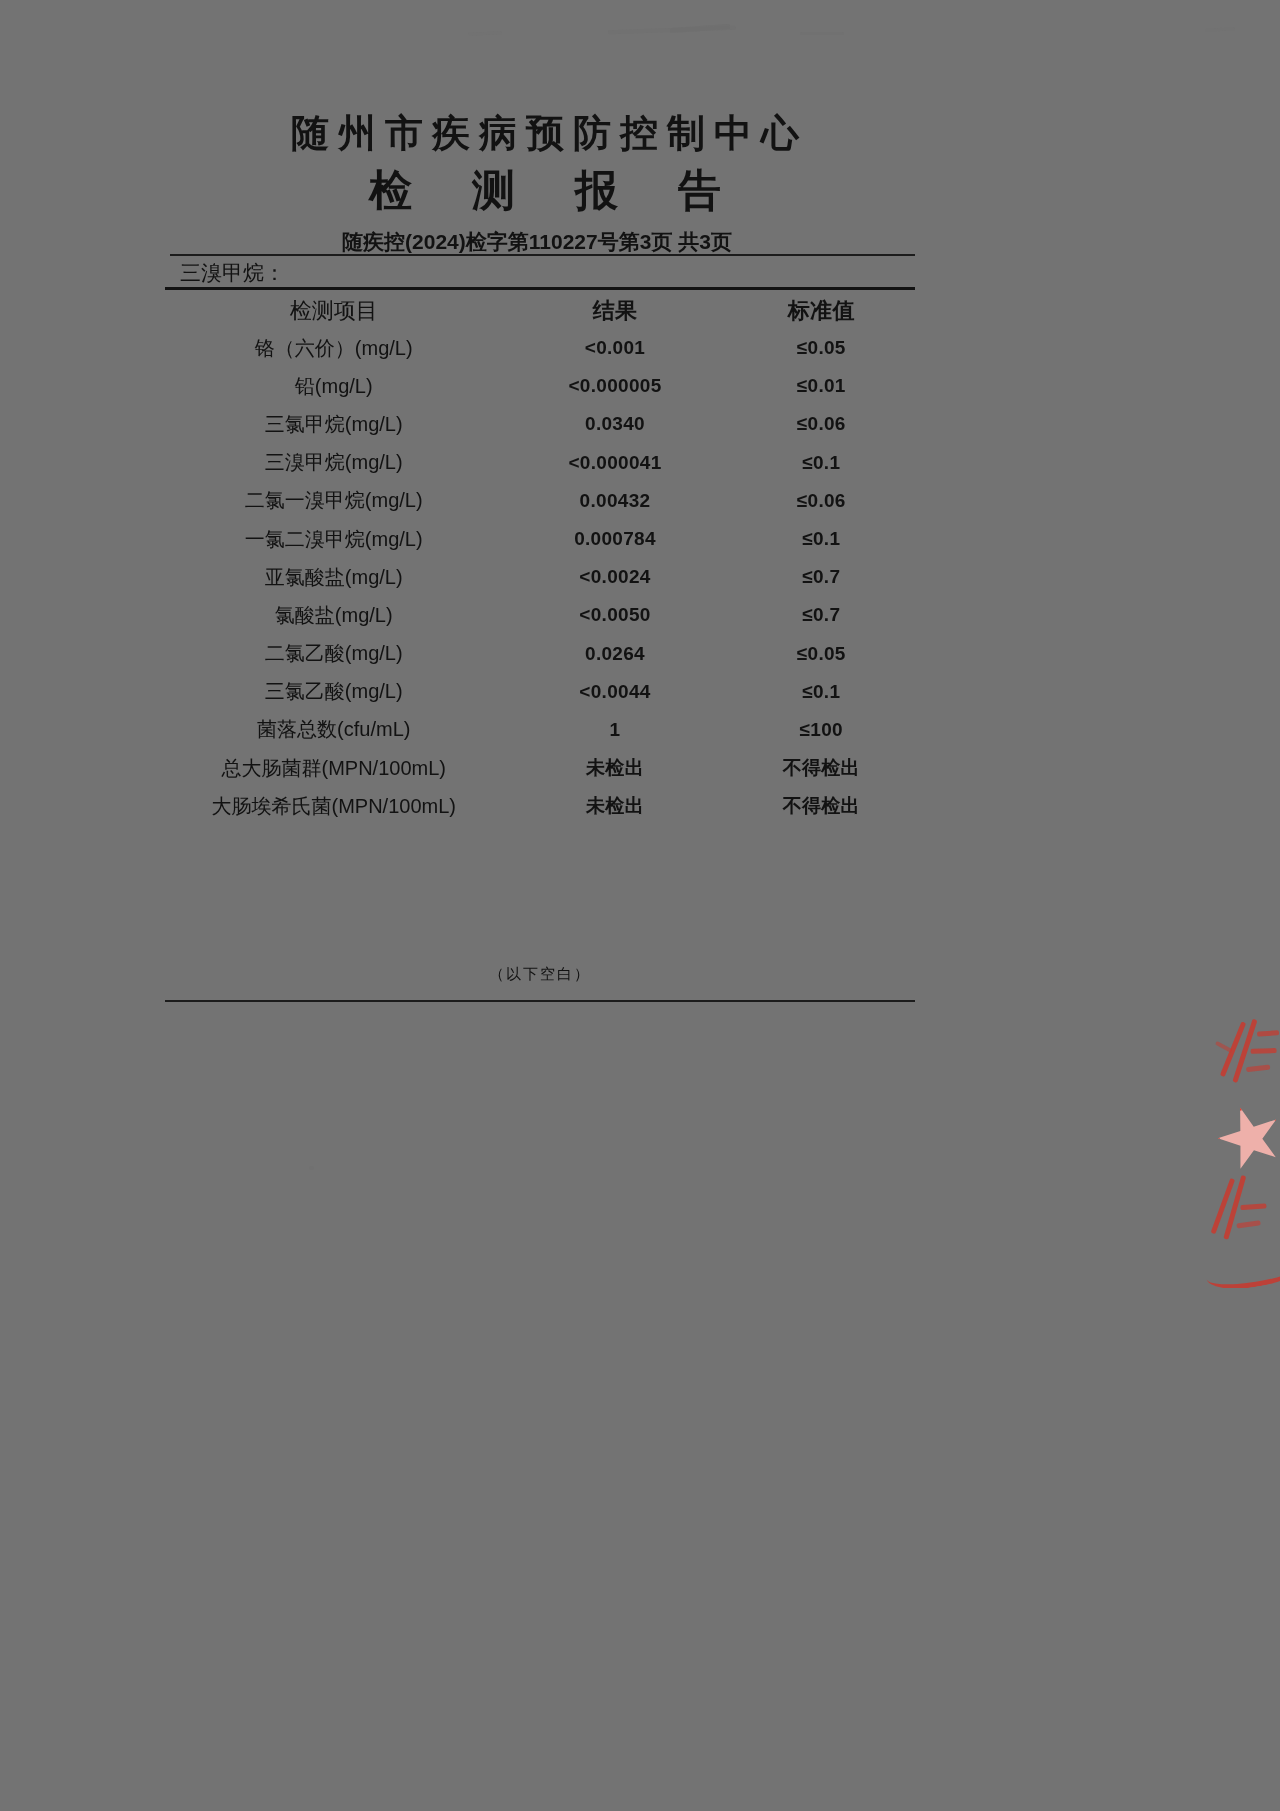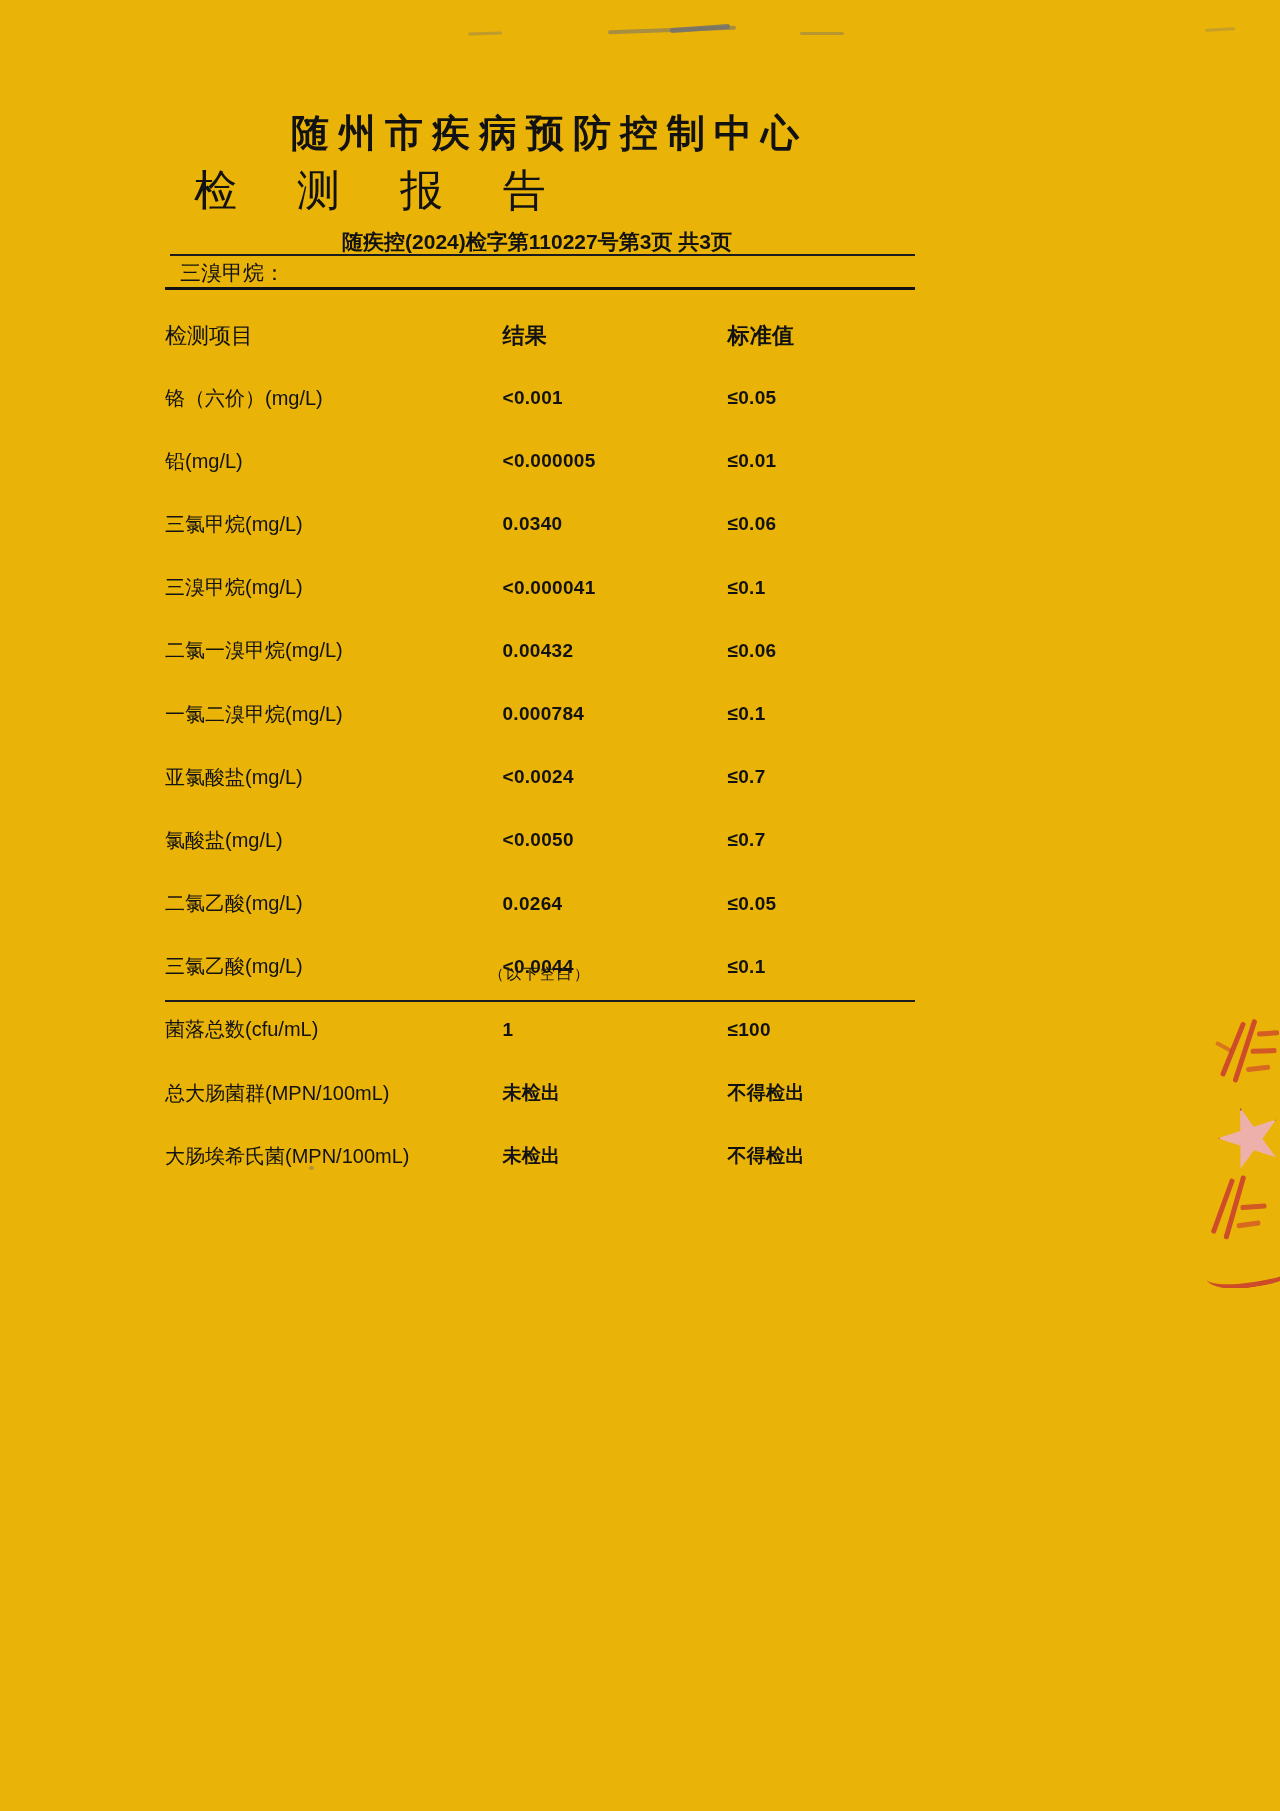--- a/index.html
+++ b/index.html
@@ -1,59 +1,59 @@
 <!DOCTYPE html>
 <html><head>
 <meta charset="utf-8">
 <style>
   html,body { margin:0; padding:0; background:#ffffff; }
   .page {
     position:relative; width:1280px; height:1811px;
-    background:#eab308; overflow:hidden;
+    background:#737373; overflow:hidden;
     font-family:"Liberation Sans", sans-serif; color:#121212;
   }
   
   .artifact { position:absolute; background:#6f6f6f; opacity:.55; border-radius:2px; }
   .a1 { left:468px; top:32px; width:34px; height:3px; transform:rotate(-2deg); opacity:.35;}
   .a2 { left:608px; top:28px; width:128px; height:4px; transform:rotate(-2deg);}
   .a3 { left:670px; top:26px; width:60px; height:5px; transform:rotate(-4deg); opacity:.8;}
   .a4 { left:800px; top:32px; width:44px; height:3px; opacity:.4;}
   .a5 { left:1205px; top:28px; width:30px; height:3px; transform:rotate(-3deg); opacity:.3;}
   .a6 { left:309px; top:1166px; width:5px; height:4px; border-radius:50%; opacity:.5;}
 
   .org-name {
     position:absolute; top:108px; left:170px; width:750px;
     text-align:center; font-size:38px; font-weight:700;
     letter-spacing:9px; padding-left:9px; box-sizing:border-box;
     font-family:"Liberation Serif", serif;
   }
   .report-title {
     position:absolute; top:162px; left:170px; width:750px;
-    text-align:left; font-size:43px; font-weight:400;
+    text-align:center; font-size:43px; font-weight:700;
     letter-spacing:24px; padding-left:24px; box-sizing:border-box;
   }
   .meta-row {
     position:absolute; top:228px; left:182px; width:710px;
     display:flex; justify-content:center; align-items:baseline;
     font-size:21px;
   }
   .report-no { font-weight:600; }
   .page-info { font-weight:700; }
 
   .rule { position:absolute; left:170px; width:745px; background:#1c1c1c; }
   .rule-1 { top:254px; height:2px; }
   .rule-2 { top:287px; left:165px; width:750px; height:3px; background:#121212; }
   .rule-3 { top:1000px; left:165px; width:750px; height:2px; }
 
   .section-label { position:absolute; top:259px; left:180px; font-size:21px; }
 
   .results-table { position:absolute; top:293px; left:165px; width:750px; }
   .thead, .trow {
     display:grid; grid-template-columns:45% 30% 25%;
-    align-items:center; text-align:left;margin-top:25px;
+    align-items:center; text-align:center;
   }
   .thead { height:36px; font-size:22px; font-weight:700; }
   .trow { height:38.2px; font-size:20px; }
   .cell.item { font-weight:500; }
   .cell.result, .cell.standard { font-size:19px; font-weight:600; letter-spacing:.3px; }
 
   .footer-note {
     position:absolute; top:965px; left:165px; width:750px;
     text-align:center; font-size:15px; letter-spacing:2px;
   }

